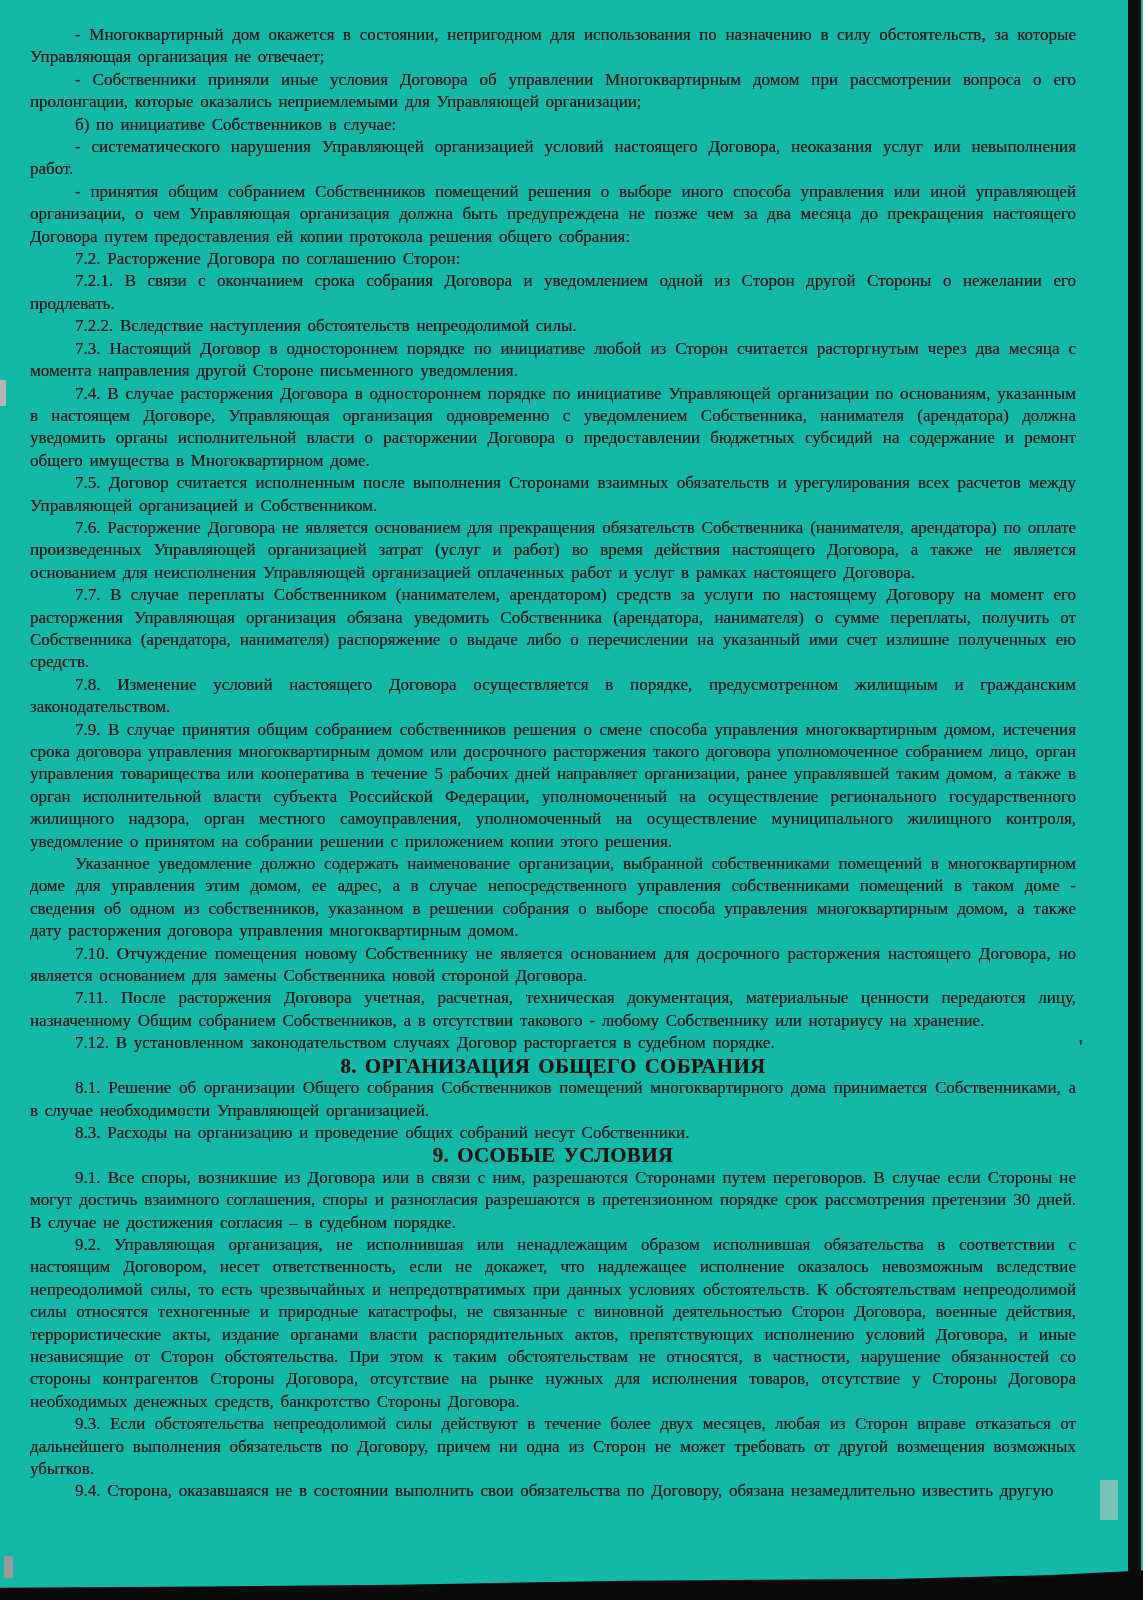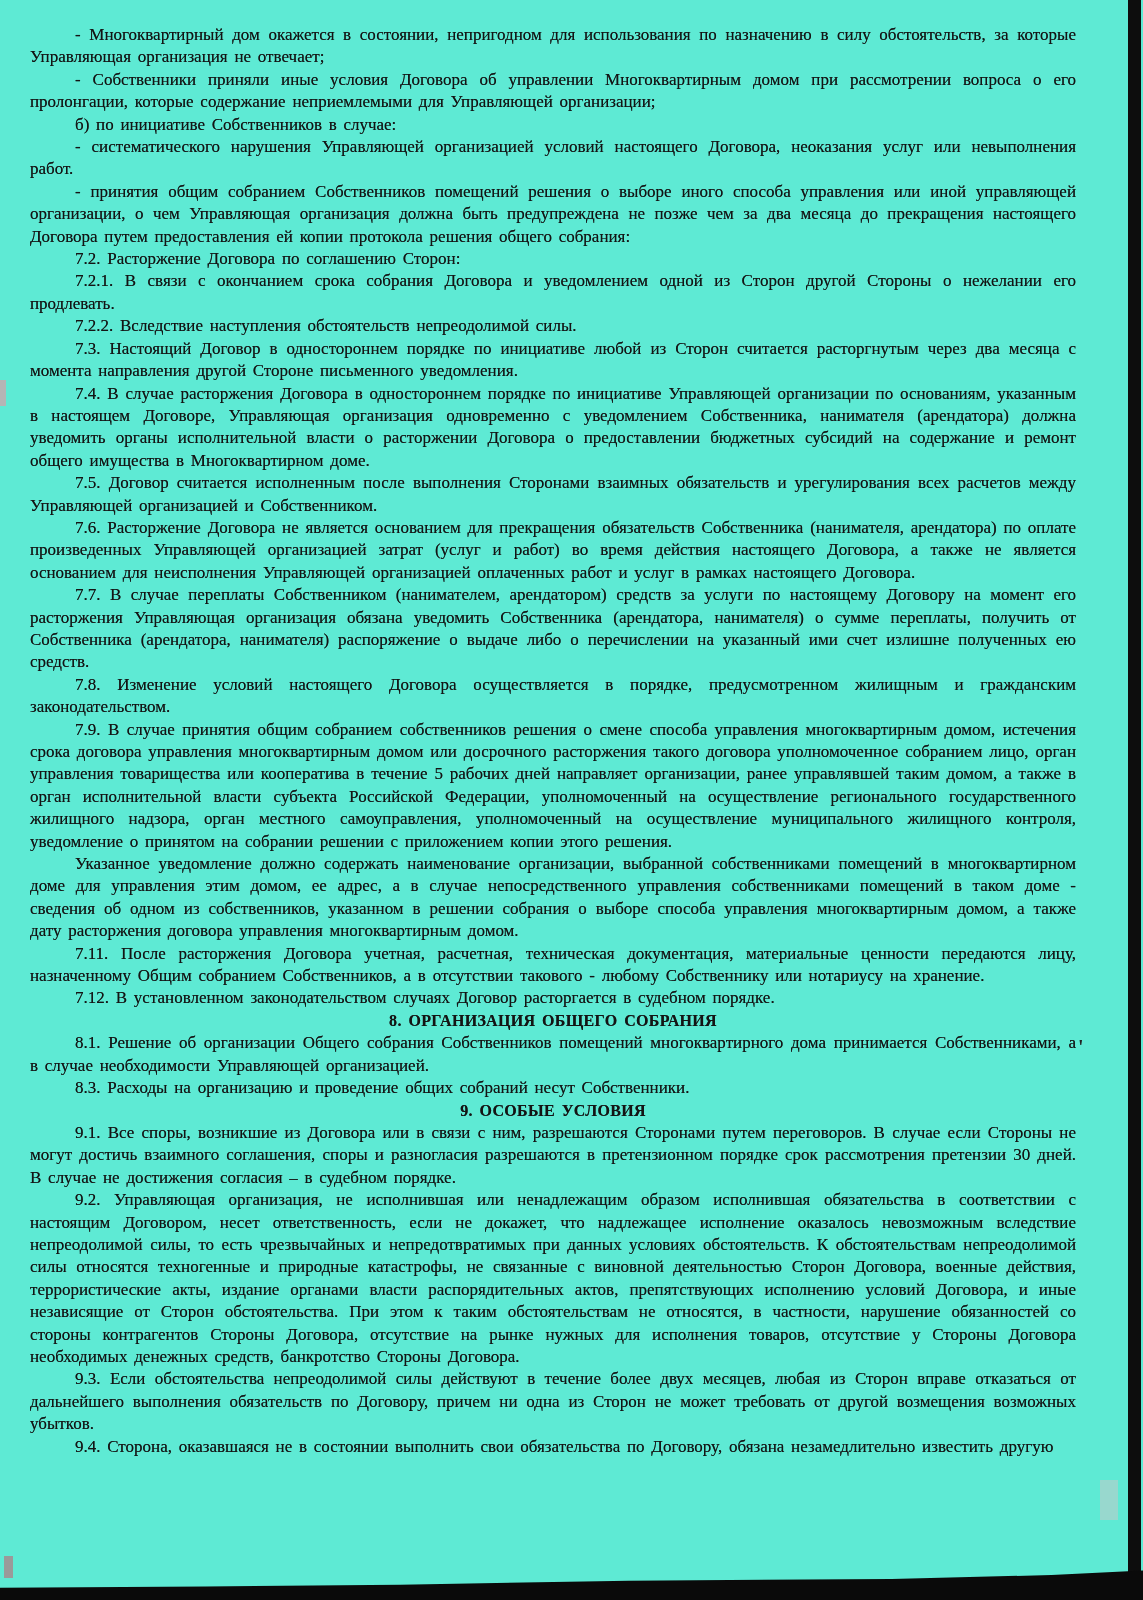--- a/index.html
+++ b/index.html
@@ -29,21 +29,21 @@
     text-shadow: 0 0 0.5px rgba(10,10,10,0.65);
   }
   .doc p.para {
     margin: 0;
     text-indent: 45px;
   }
   .doc div.heading {
     margin: 0;
     text-align: center;
     font-weight: bold;
-    font-size: 16px;
+    font-size: 21px;
     letter-spacing: 0.3px;
     font-family: Liberation Serif, serif;
   }
   
   .right-scan-band {
     position: absolute;
     top: 0;
     left: 1128px;
     width: 13px;
     height: 1600px;
@@ -86,38 +86,39 @@
     top: 1480px;
     width: 18px;
     height: 40px;
     background: #c9c9c9;
     opacity: 0.55;
   }
 </style>
 </head>
 <body>
 
-<div class="page" style="background: #5eead4;">
+<div class="page" style="background: #14b8a6;">
   <div class="doc" id="doc" style="color: rgb(20, 20, 20);">
       <p class="para">- Многоквартирный дом окажется в состоянии, непригодном для использования по назначению в силу обстоятельств, за которые Управляющая организация не отвечает;</p>
-      <p class="para">- Собственники приняли иные условия Договора об управлении Многоквартирным домом при рассмотрении вопроса о его пролонгации, которые содержание неприемлемыми для Управляющей организации;</p>
+      <p class="para">- Собственники приняли иные условия Договора об управлении Многоквартирным домом при рассмотрении вопроса о его пролонгации, которые оказались неприемлемыми для Управляющей организации;</p>
       <p class="para">б) по инициативе Собственников в случае:</p>
       <p class="para">- систематического нарушения Управляющей организацией условий настоящего Договора, неоказания услуг или невыполнения работ.</p>
       <p class="para">- принятия общим собранием Собственников помещений решения о выборе иного способа управления или иной управляющей организации, о чем Управляющая организация должна быть предупреждена не позже чем за два месяца до прекращения настоящего Договора путем предоставления ей копии протокола решения общего собрания:</p>
       <p class="para">7.2. Расторжение Договора по соглашению Сторон:</p>
       <p class="para">7.2.1. В связи с окончанием срока собрания Договора и уведомлением одной из Сторон другой Стороны о нежелании его продлевать.</p>
       <p class="para">7.2.2. Вследствие наступления обстоятельств непреодолимой силы.</p>
       <p class="para">7.3. Настоящий Договор в одностороннем порядке по инициативе любой из Сторон считается расторгнутым через два месяца с момента направления другой Стороне письменного уведомления.</p>
       <p class="para">7.4. В случае расторжения Договора в одностороннем порядке по инициативе Управляющей организации по основаниям, указанным в настоящем Договоре, Управляющая организация одновременно с уведомлением Собственника, нанимателя (арендатора) должна уведомить органы исполнительной власти о расторжении Договора о предоставлении бюджетных субсидий на содержание и ремонт общего имущества в Многоквартирном доме.</p>
       <p class="para">7.5. Договор считается исполненным после выполнения Сторонами взаимных обязательств и урегулирования всех расчетов между Управляющей организацией и Собственником.</p>
       <p class="para">7.6. Расторжение Договора не является основанием для прекращения обязательств Собственника (нанимателя, арендатора) по оплате произведенных Управляющей организацией затрат (услуг и работ) во время действия настоящего Договора, а также не является основанием для неисполнения Управляющей организацией оплаченных работ и услуг в рамках настоящего Договора.</p>
       <p class="para">7.7. В случае переплаты Собственником (нанимателем, арендатором) средств за услуги по настоящему Договору на момент его расторжения Управляющая организация обязана уведомить Собственника (арендатора, нанимателя) о сумме переплаты, получить от Собственника (арендатора, нанимателя) распоряжение о выдаче либо о перечислении на указанный ими счет излишне полученных ею средств.</p>
       <p class="para">7.8. Изменение условий настоящего Договора осуществляется в порядке, предусмотренном жилищным и гражданским законодательством.</p>
       <p class="para">7.9. В случае принятия общим собранием собственников решения о смене способа управления многоквартирным домом, истечения срока договора управления многоквартирным домом или досрочного расторжения такого договора уполномоченное собранием лицо, орган управления товарищества или кооператива в течение 5 рабочих дней направляет организации, ранее управлявшей таким домом, а также в орган исполнительной власти субъекта Российской Федерации, уполномоченный на осуществление регионального государственного жилищного надзора, орган местного самоуправления, уполномоченный на осуществление муниципального жилищного контроля, уведомление о принятом на собрании решении с приложением копии этого решения.</p>
       <p class="para">Указанное уведомление должно содержать наименование организации, выбранной собственниками помещений в многоквартирном доме для управления этим домом, ее адрес, а в случае непосредственного управления собственниками помещений в таком доме - сведения об одном из собственников, указанном в решении собрания о выборе способа управления многоквартирным домом, а также дату расторжения договора управления многоквартирным домом.</p>
+      <p class="para">7.10. Отчуждение помещения новому Собственнику не является основанием для досрочного расторжения настоящего Договора, но является основанием для замены Собственника новой стороной Договора.</p>
       <p class="para">7.11. После расторжения Договора учетная, расчетная, техническая документация, материальные ценности передаются лицу, назначенному Общим собранием Собственников, а в отсутствии такового - любому Собственнику или нотариусу на хранение.</p>
       <p class="para">7.12. В установленном законодательством случаях Договор расторгается в судебном порядке.</p>
       <div class="heading">8. ОРГАНИЗАЦИЯ ОБЩЕГО СОБРАНИЯ</div>
       <p class="para">8.1. Решение об организации Общего собрания Собственников помещений многоквартирного дома принимается Собственниками, а в случае необходимости Управляющей организацией.</p>
       <p class="para">8.3. Расходы на организацию и проведение общих собраний несут Собственники.</p>
       <div class="heading">9. ОСОБЫЕ УСЛОВИЯ</div>
       <p class="para">9.1. Все споры, возникшие из Договора или в связи с ним, разрешаются Сторонами путем переговоров. В случае если Стороны не могут достичь взаимного соглашения, споры и разногласия разрешаются в претензионном порядке срок рассмотрения претензии 30 дней. В случае не достижения согласия – в судебном порядке.</p>
       <p class="para">9.2. Управляющая организация, не исполнившая или ненадлежащим образом исполнившая обязательства в соответствии с настоящим Договором, несет ответственность, если не докажет, что надлежащее исполнение оказалось невозможным вследствие непреодолимой силы, то есть чрезвычайных и непредотвратимых при данных условиях обстоятельств. К обстоятельствам непреодолимой силы относятся техногенные и природные катастрофы, не связанные с виновной деятельностью Сторон Договора, военные действия, террористические акты, издание органами власти распорядительных актов, препятствующих исполнению условий Договора, и иные независящие от Сторон обстоятельства. При этом к таким обстоятельствам не относятся, в частности, нарушение обязанностей со стороны контрагентов Стороны Договора, отсутствие на рынке нужных для исполнения товаров, отсутствие у Стороны Договора необходимых денежных средств, банкротство Стороны Договора.</p>
       <p class="para">9.3. Если обстоятельства непреодолимой силы действуют в течение более двух месяцев, любая из Сторон вправе отказаться от дальнейшего выполнения обязательств по Договору, причем ни одна из Сторон не может требовать от другой возмещения возможных убытков.</p>
       <p class="para">9.4. Сторона, оказавшаяся не в состоянии выполнить свои обязательства по Договору, обязана незамедлительно известить другую</p>

